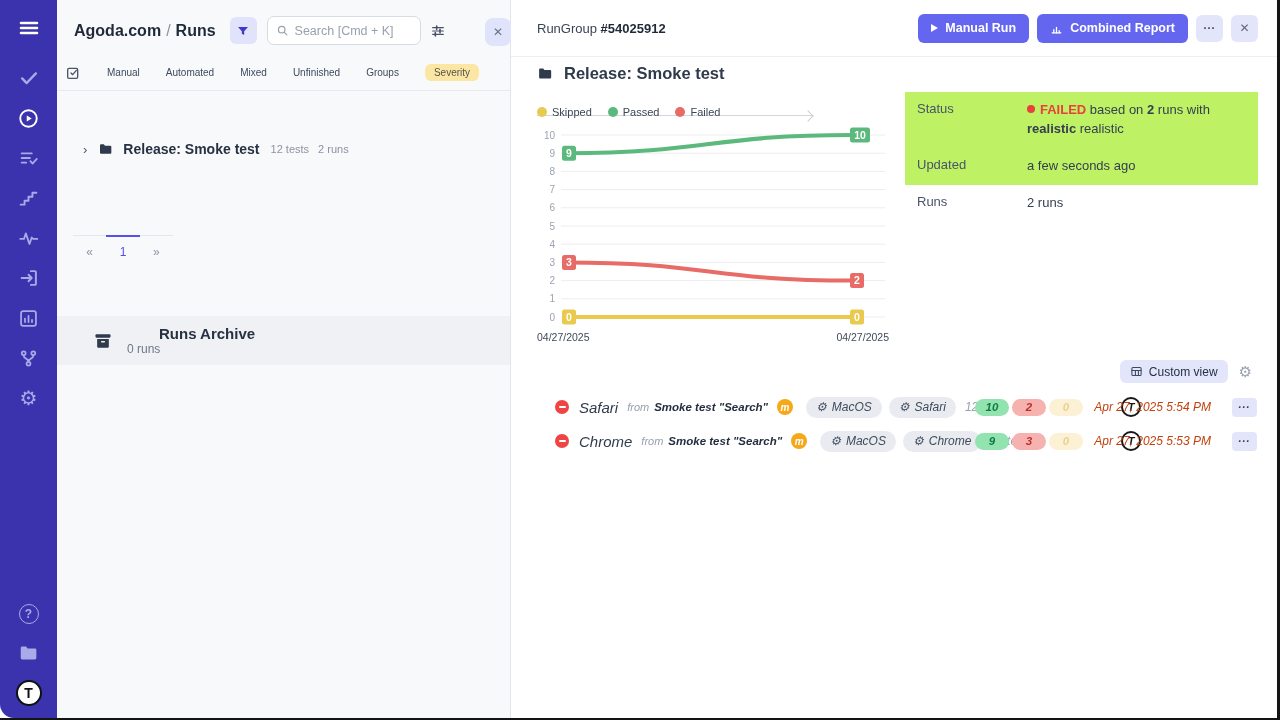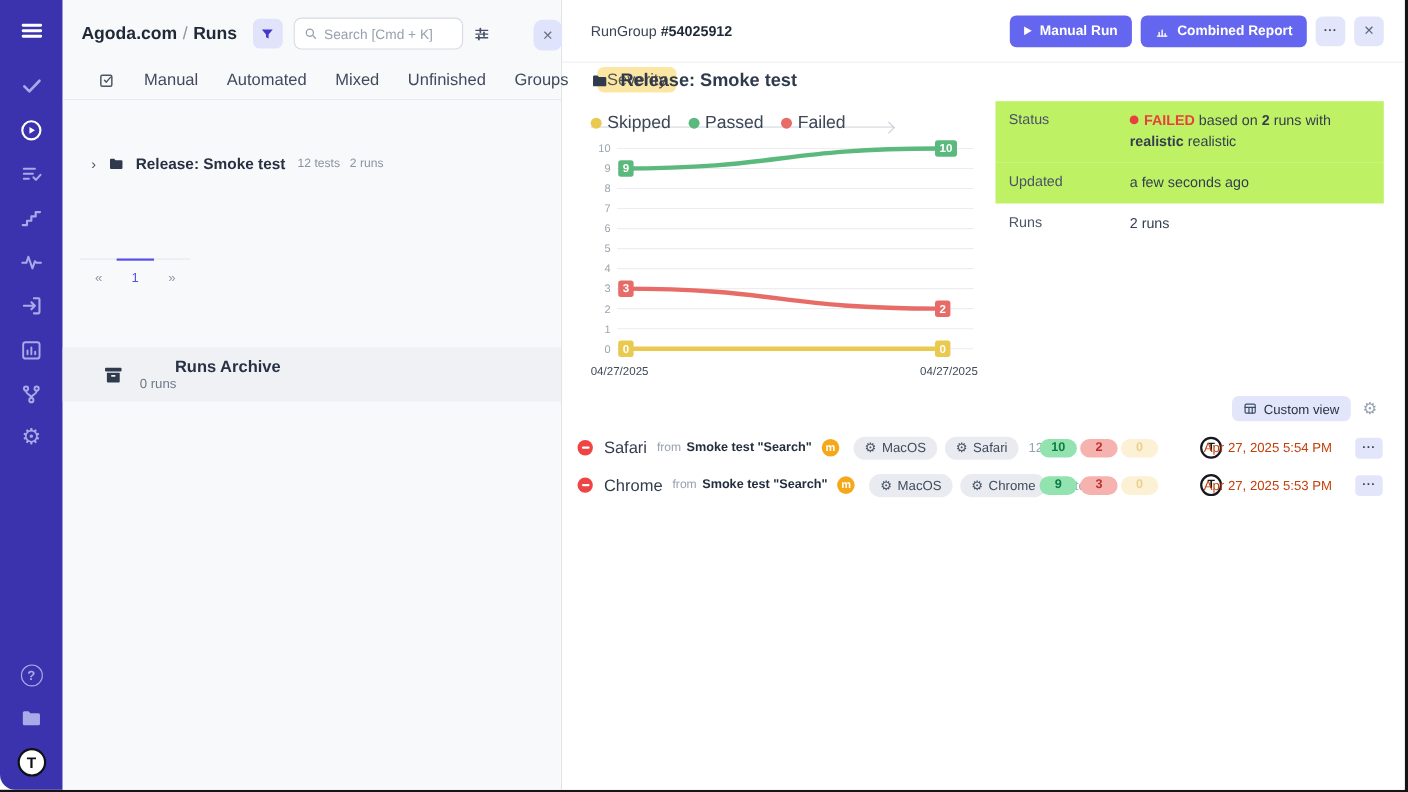--- a/index.html
+++ b/index.html
@@ -21,21 +21,21 @@
   .drawer { width:454px; flex:0 0 454px; background:#f8f9fb; border-right:1px solid #e2e4ea; position:relative; }
   .drawer-header { display:flex; align-items:center; padding:16px 16px 10px 17px; }
   .breadcrumb { font-size:16px; font-weight:700; color:#1f2937; white-space:nowrap; }
   .breadcrumb .sep { color:#8b95a5; font-weight:400; margin:0 5px; }
   .filter-btn { width:27px; height:27px; background:#e0e3fa; border-radius:6px; color:#4338ca; display:flex; align-items:center; justify-content:center; margin-left:14px; cursor:pointer; }
   .search-box { width:154px; height:29px; background:#fff; border:1px solid #d7dbe2; border-radius:7px; display:flex; align-items:center; gap:6px; padding:0 8px; margin-left:10px; color:#98a1ae; }
   .search-box input { border:none; outline:none; width:110px; font-size:12.5px; color:#51596a; background:transparent; font-family:"Liberation Sans",sans-serif; }
   .search-box input::placeholder { color:#98a1ae; }
   .sliders-btn { margin-left:9px; color:#475065; cursor:pointer; display:flex; }
   .drawer-close { position:absolute; right:-1px; top:18px; width:26px; height:28px; background:#dfe3fb; border-radius:8px; color:#6b7280; font-size:12px; display:flex; align-items:center; justify-content:center; cursor:pointer; z-index:6; }
-  .tabs { display:flex; align-items:center; gap:26px; padding:0 0 0 32px; height:36px; border-bottom:1px solid #e8eaef; font-size:15px; color:#3f4a5c; }
+  .tabs { display:flex; align-items:center; gap:26px; padding:0 0 0 8px; height:36px; border-bottom:1px solid #e8eaef; font-size:10px; color:#3f4a5c; }
   .tab { cursor:pointer; white-space:nowrap; }
   .tab-icon { color:#4b5563; display:flex; cursor:pointer; }
   .tab-severity { background:#fbe7a3; padding:3px 9px; border-radius:6px; color:#57534e; }
   .tree-row { display:flex; align-items:center; margin:50px 0 0 26px; cursor:pointer; }
   .tree-chevron { color:#4b5563; font-size:13px; margin-right:11px; }
   .tree-folder { color:#2f3a4d; display:flex; margin-right:9px; }
   .tree-name { font-size:14px; font-weight:700; color:#273142; }
   .tree-meta { font-size:11px; color:#8b93a3; margin-left:11px; display:flex; gap:9px; }
   .pagination { margin:78px 0 0 16px; width:100px; border-top:1px solid #e5e7ec; display:flex; }
   .page-btn { flex:1; text-align:center; padding-top:9px; font-size:12px; color:#8d96a5; cursor:pointer; }
@@ -58,21 +58,21 @@
   .close-x { font-size:12px; color:#5f6977; }
 
   .content { position:relative; flex:1; }
   .overview-title { position:absolute; left:26px; top:7px; display:flex; gap:10px; align-items:center; font-size:16.5px; font-weight:700; color:#2f3a4d; }
   .overview-title .folder { color:#2f3a4d; display:flex; }
 
   .chart-block { position:absolute; left:26px; top:46px; width:352px; }
   .legend { position:relative; height:18px; display:flex; gap:16px; align-items:center; margin-bottom:2px; }
   .legend-line { position:absolute; left:0; top:12px; width:275px; height:1px; background:#d3d7dc; }
   .legend-line::after { content:""; position:absolute; right:0; top:-3.5px; width:7px; height:7px; border-top:1.5px solid #c9ced4; border-right:1.5px solid #c9ced4; transform:rotate(45deg); }
-  .legend-item { display:flex; gap:5px; align-items:center; font-size:16px; color:#3c4656; z-index:1; }
+  .legend-item { display:flex; gap:5px; align-items:center; font-size:11px; color:#3c4656; z-index:1; }
   .legend-dot { width:10px; height:10px; border-radius:50%; }
 
   .status-table { position:absolute; left:394px; top:35px; width:353px; font-size:13px; }
   .st-row { display:flex; }
   .st-row.shaded { background:#bef264; }
   .st-label { flex:0 0 112px; padding:9px 0 9px 12px; color:#49536a; }
   .st-value { flex:1; padding:9px 10px 9px 10px; color:#333e50; line-height:1.45; }
   .red-dot { display:inline-block; width:8px; height:8px; border-radius:50%; background:#e8403c; margin-right:5px; position:relative; top:-1px; }
   .failed-txt { color:#e8403c; font-weight:700; }
   .b { font-weight:700; }
@@ -81,21 +81,21 @@
   .pass-ico svg { display:block; }
   .fail-ico, .run-status-icon { width:13px; height:13px; border-radius:50%; background:#ef4444; display:inline-flex; align-items:center; justify-content:center; position:relative; }
   .fail-ico::after, .run-status-icon::after { content:""; width:7px; height:1.8px; background:#fff; border-radius:1px; }
   .green-txt { color:#16a34a; } .red-txt { color:#dc2626; }
 
   .custom-view-row { position:absolute; right:25px; top:303px; display:flex; gap:11px; align-items:center;padding-left:44px; }
   .custom-view-btn { background:#e3e6fb; border-radius:6px; height:23px; padding:0 10px; font-size:12px; color:#273142; display:flex; align-items:center; gap:6px; cursor:pointer; }
   .custom-view-btn .tbl-ico { color:#3b4a63; display:flex; }
   .cv-gear { color:#99a2b2; font-size:15px; cursor:pointer; line-height:1; }
 
-  .runs-list { position:absolute; left:14px; right:20px; top:333px; }
+  .runs-list { position:absolute; left:44px; right:20px; top:333px;font-style:italic; }
   .run-row { position:relative; display:flex; align-items:center; height:34px; cursor:pointer; }
   .run-status-icon { width:14px; height:14px; margin-right:10px; flex:0 0 14px; }
   .run-name { font-size:15px; color:#323c4e; margin-right:9px; }
   .run-from { font-size:11px; color:#98a1b0; margin-right:5px; }
   .run-source { font-size:11.5px; font-weight:700; color:#242e3f; margin-right:9px; }
   .m-badge { width:16px; height:16px; border-radius:50%; background:#f6a81b; color:#fff; font-size:10px; font-weight:700; display:flex; align-items:center; justify-content:center; margin-right:13px; flex:0 0 16px; }
   .env-pill { background:#e9ebf0; border-radius:999px; padding:3.5px 10px; font-size:12px; color:#3f4a5a; display:flex; gap:5px; align-items:center; margin-right:7px; white-space:nowrap; }
   .env-pill .pill-gear { font-size:12px; color:#4a5568; line-height:1; }
   .run-tests { font-size:12px; color:#98a1b0; margin-left:2px; }
   .count-pills { position:absolute; left:420px; display:flex; gap:3px; }

